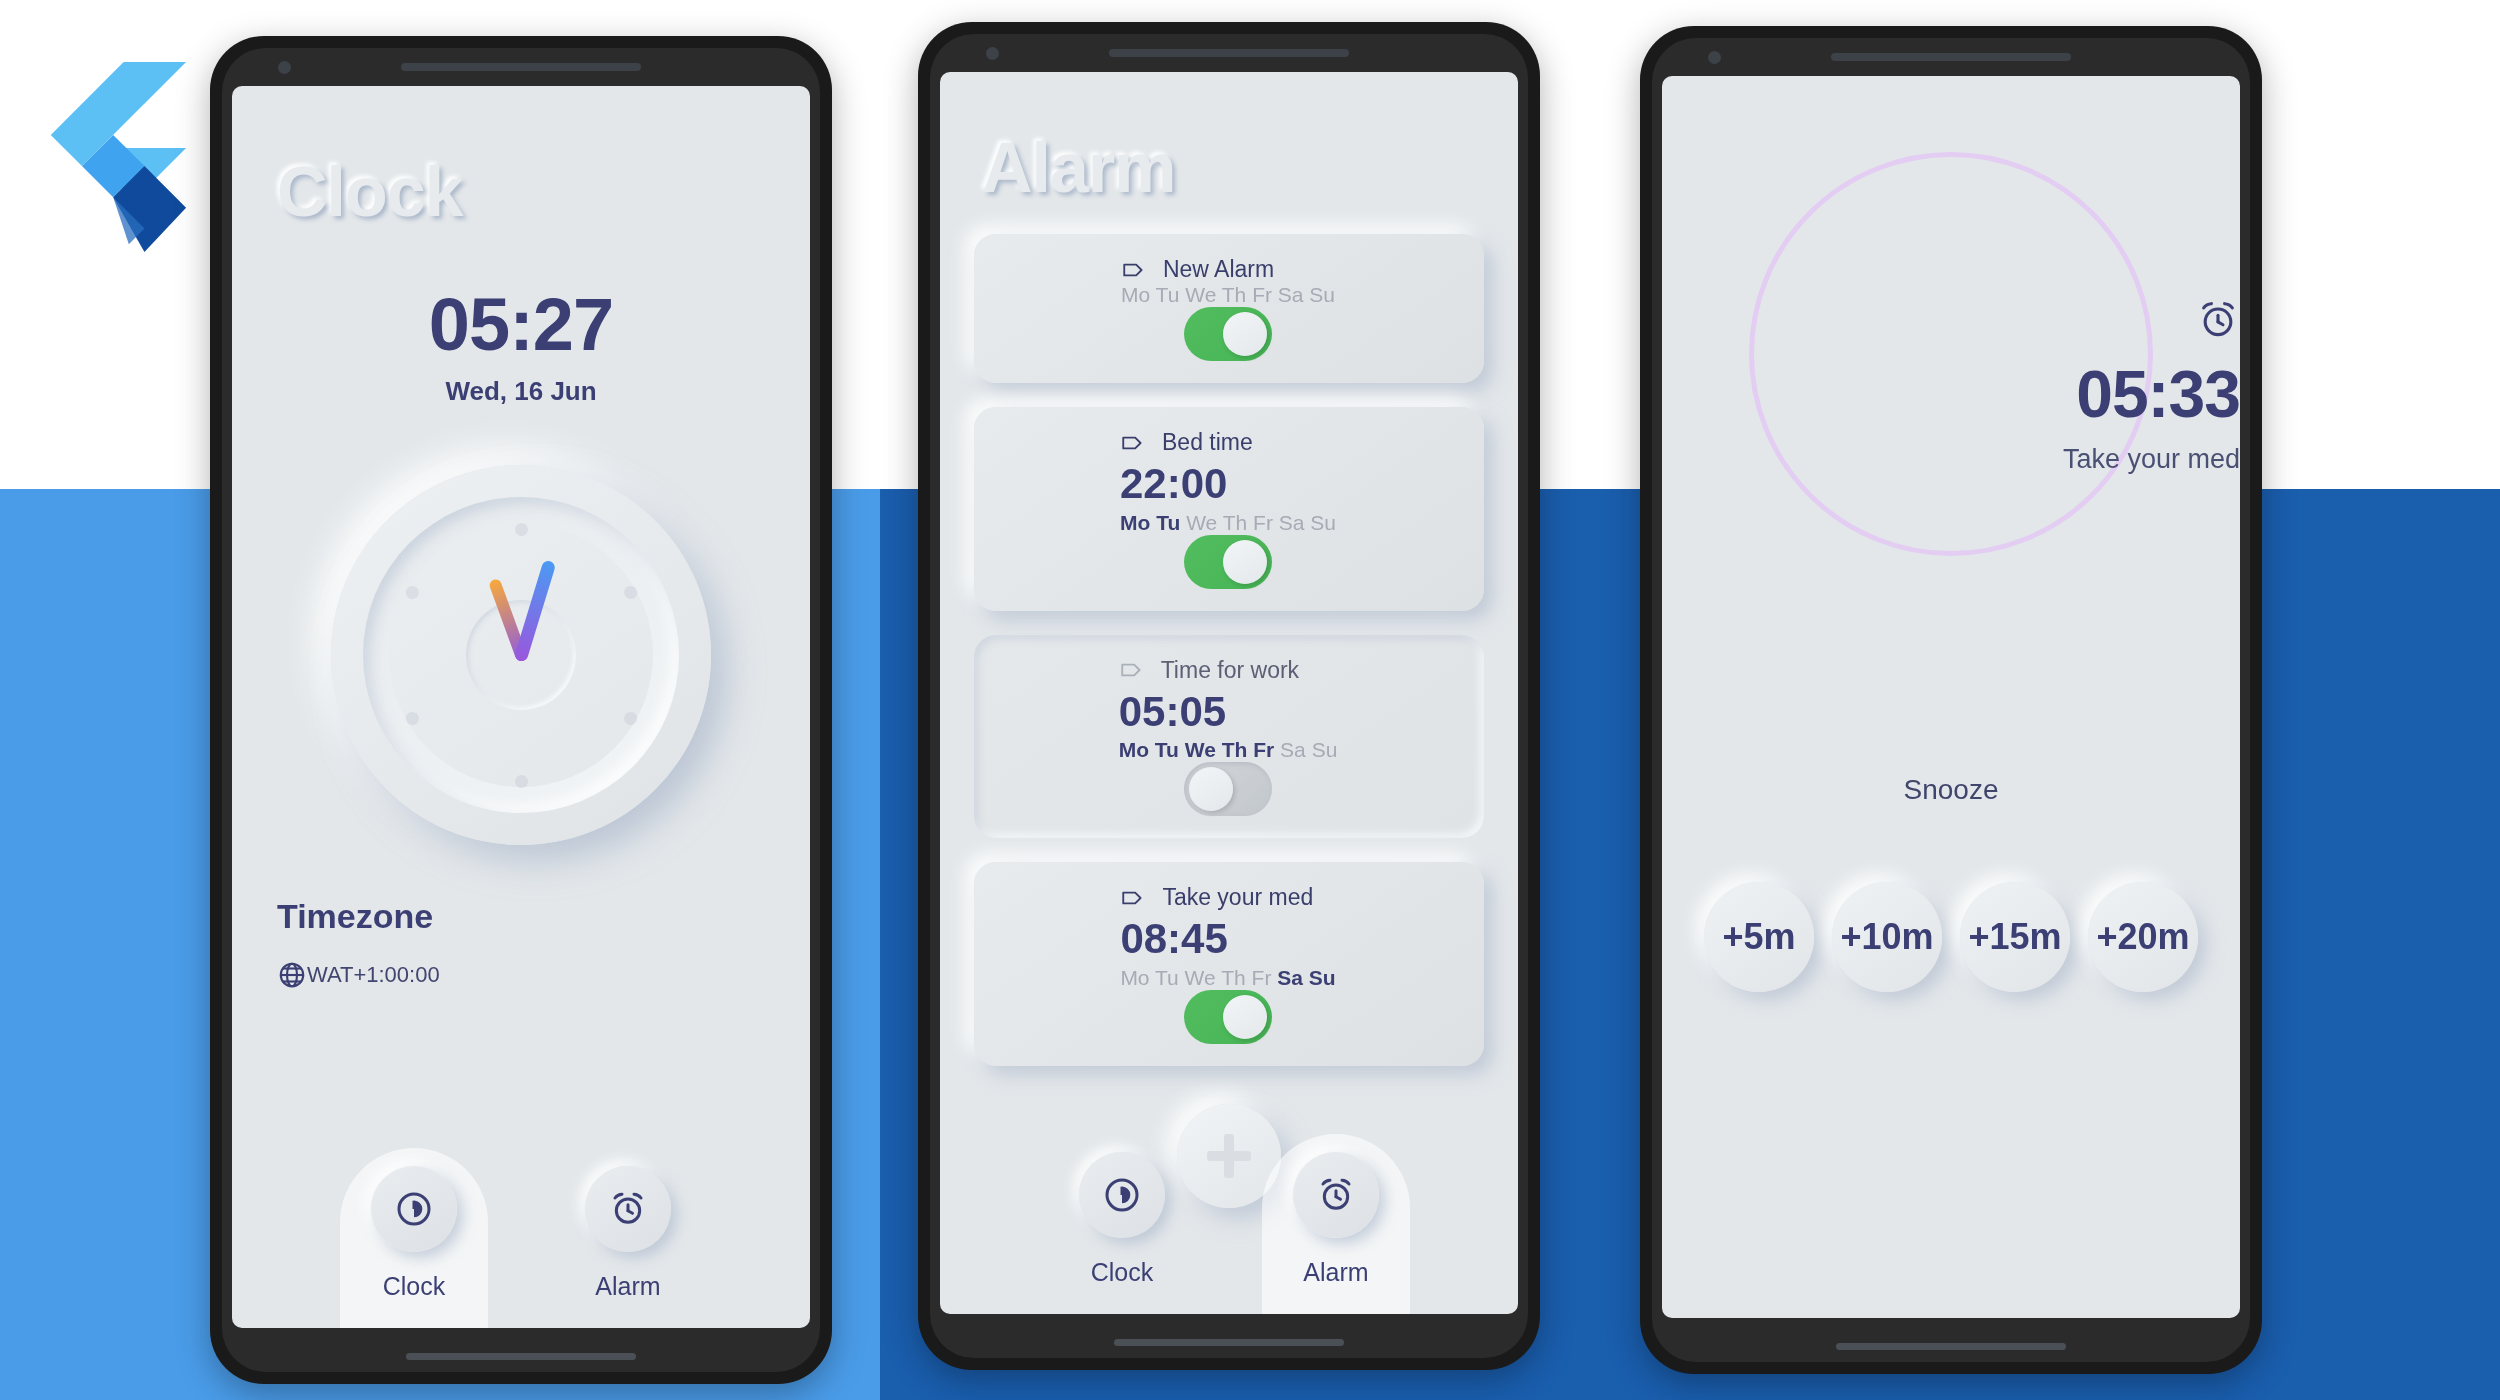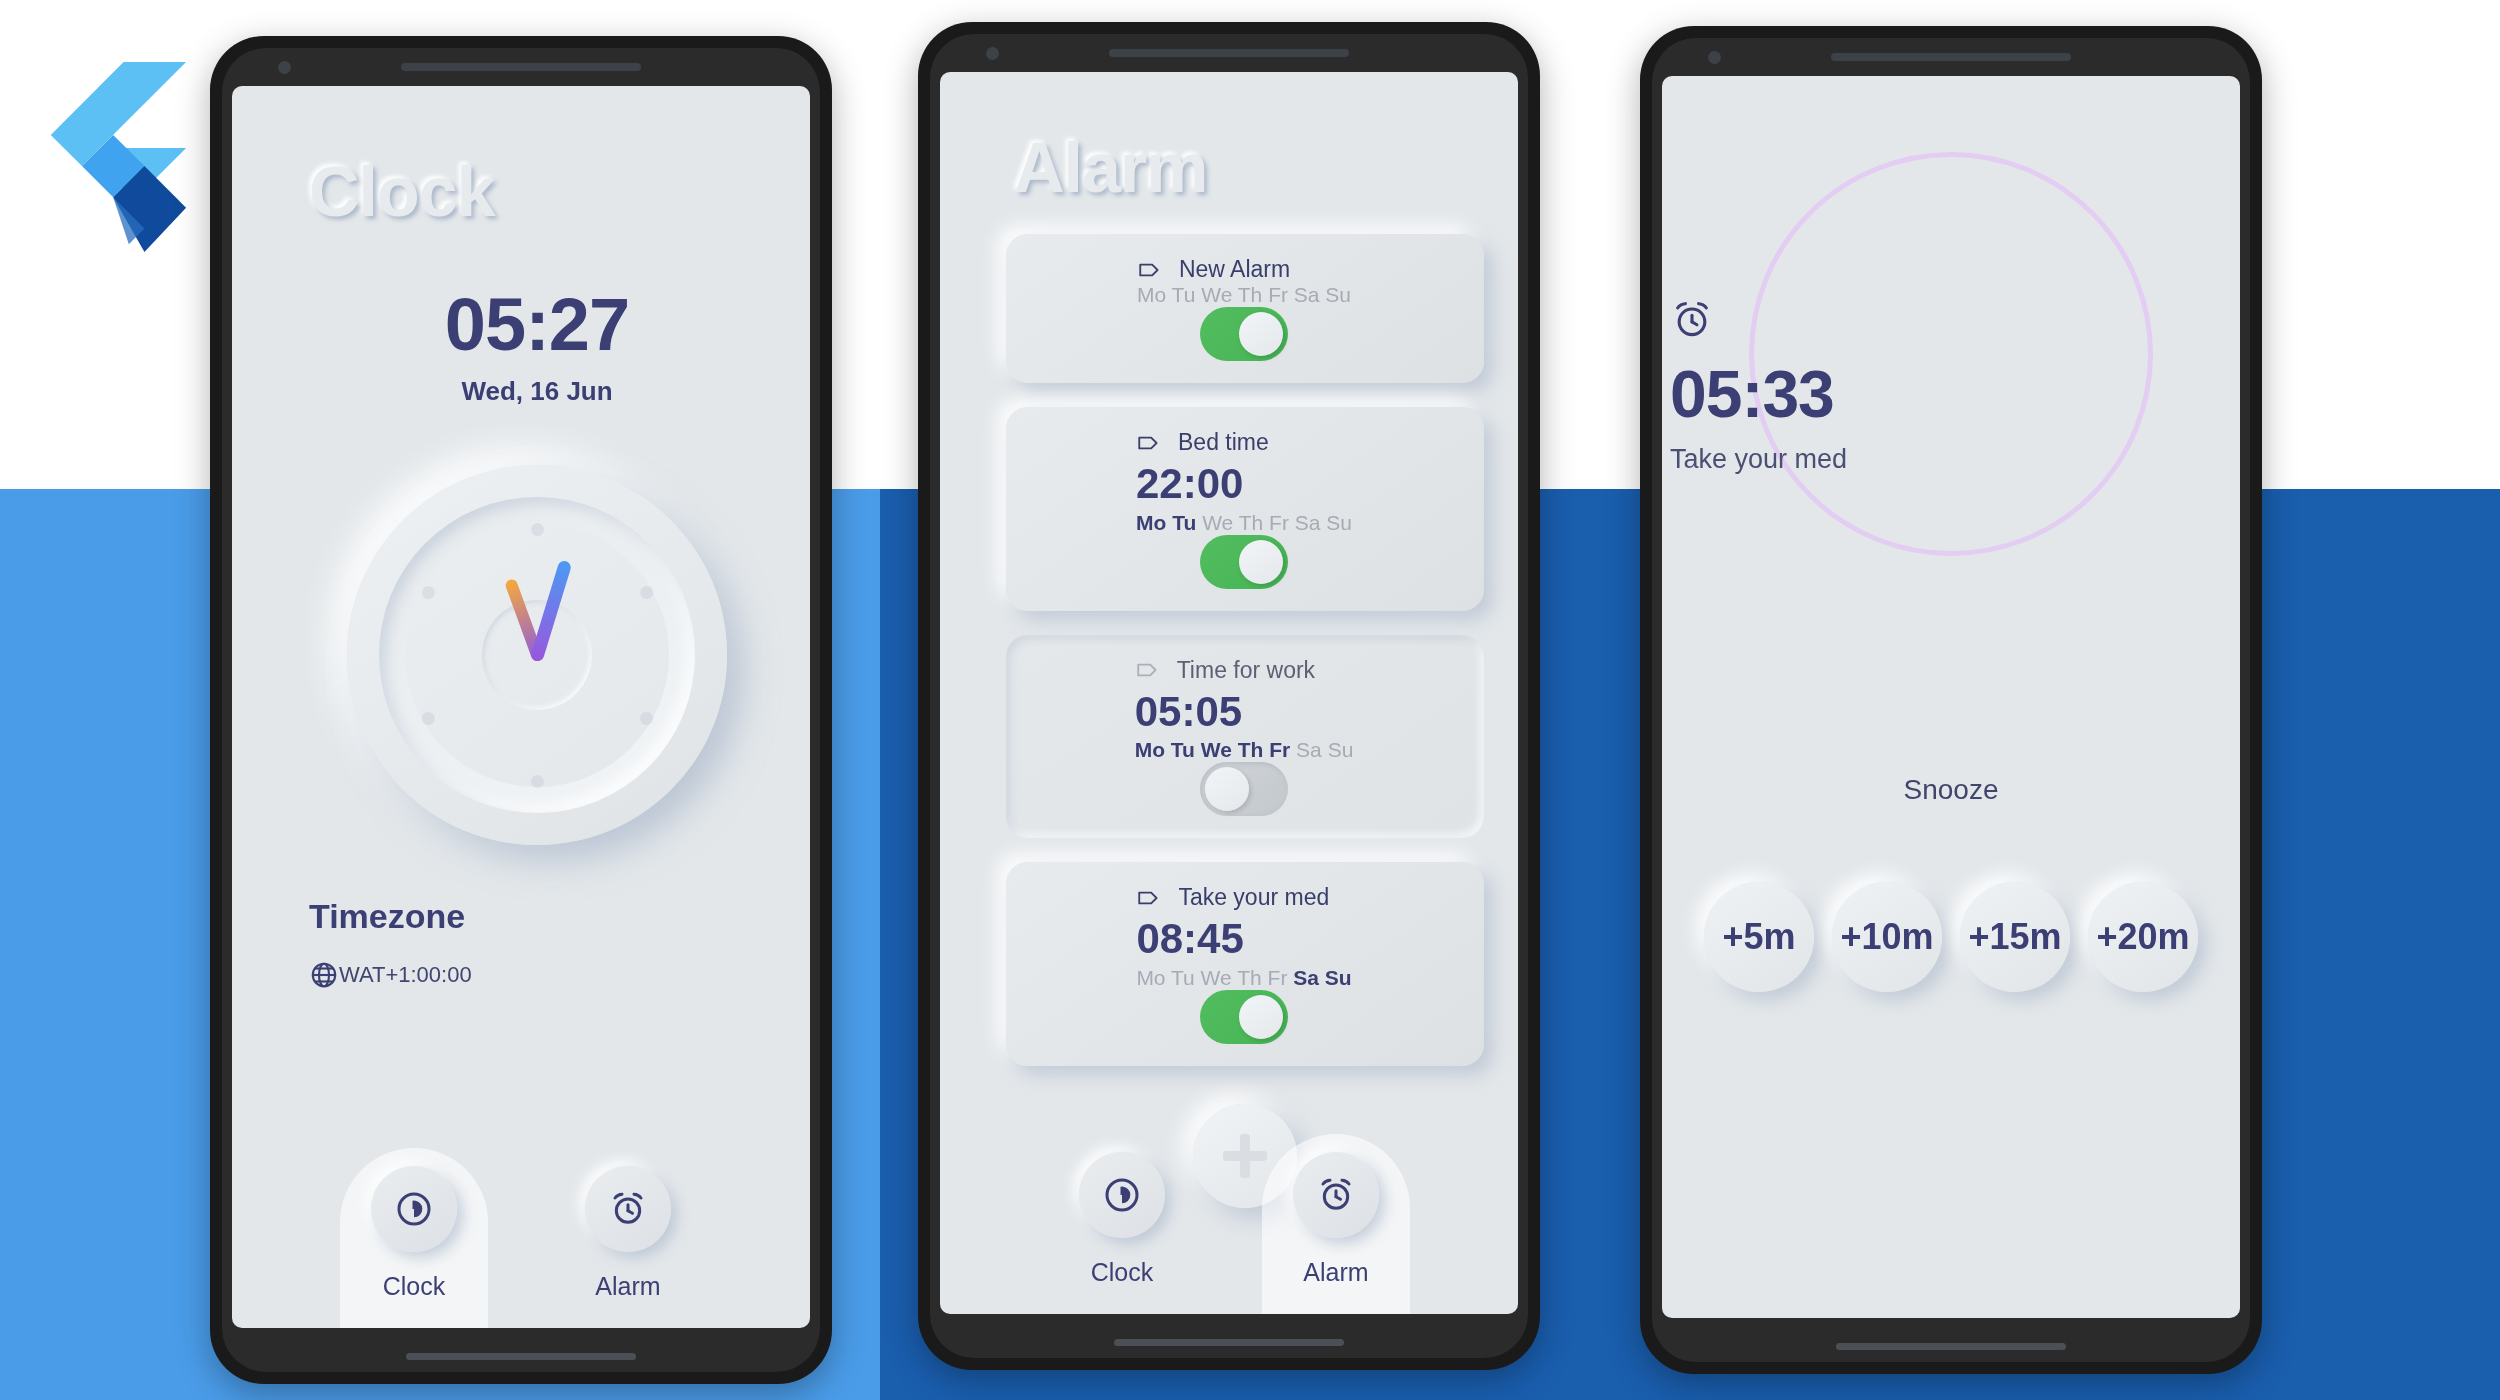--- a/index.html
+++ b/index.html
@@ -77,21 +77,20 @@
     border-radius: 4px;
     background: #4a5055;
   }
   .screen {
     position: relative;
     width: 100%;
     height: 100%;
     border-radius: 10px;
     overflow: hidden;
     background: #e3e7ea;
-    padding-left: 32px;
   }
 
   
   #phone-1 { left: 210px;  top: 36px;  width: 622px; height: 1348px; }
   #phone-2 { left: 918px;  top: 22px;  width: 622px; height: 1348px; }
   #phone-3 { left: 1640px; top: 26px;  width: 622px; height: 1348px; }
 
   
   .emboss-title {
     font-size: 70px;
@@ -310,21 +309,21 @@
     left: 50%; top: 76px;
     transform: translateX(-50%);
     width: 404px; height: 404px;
     border-radius: 50%;
     border: 5px solid #e3cdf2;
   }
   .ring-content {
     position: absolute;
     left: 8px; right: 0;
     top: 222px;
-    text-align: left;
+    text-align: right;
   }
   .ring-time {
     font-size: 66px;
     font-weight: bold;
     color: #3b3f73;
     letter-spacing: -1px;
     margin-top: 10px;
   }
   .ring-label { font-size: 27px; color: #4a4f74; margin-top: 12px; }
 

